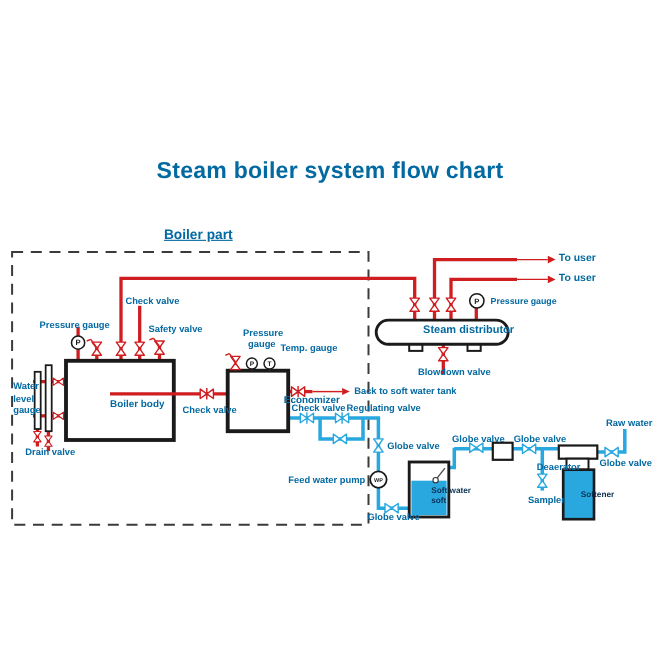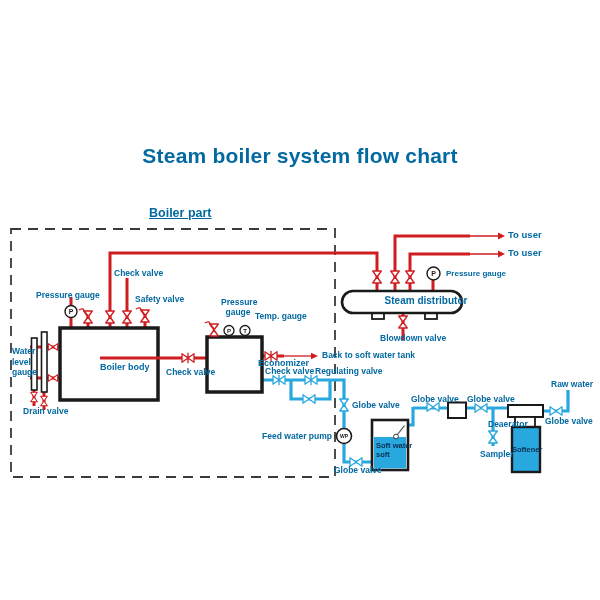--- a/index.html
+++ b/index.html
@@ -7,21 +7,21 @@
          font-family:"Liberation Sans",sans-serif;}
   #stage svg{position:absolute;left:0;top:0;}
   .lbl{position:absolute;font-size:8.5px;font-weight:bold;color:#0369a1;
        white-space:nowrap;line-height:10.5px;}
   .wrap{white-space:normal;}
   .title{left:0;right:0;top:151px;text-align:center;font-size:21px;font-weight:bold;
          white-space:nowrap;letter-spacing:.2px;}
   .section{font-size:12.5px;}
   .comp{font-size:9px;text-align:left;padding-left:40px;}
   .dist-lbl{font-size:10px;text-align:center;}
-  .tank-lbl{font-size:7.5px;color:#0a2f52;line-height:9px;}
+  .tank-lbl{font-size:7.5px;color:#0a2f52;line-height:9px;margin-left:16px;}
   .user-lbl{font-size:9.5px;}
   .sym path{fill:#fff;stroke:currentColor;stroke-width:1.3;stroke-linejoin:round;}
   .vr{color:#d01d20;}
   .vb{color:#29a8e0;}
   .pipe-r{stroke:#d01d20;stroke-width:3;fill:none;}
   .pipe-r-thin{stroke:#d01d20;stroke-width:1.3;fill:none;}
   .pipe-b{stroke:#29a8e0;stroke-width:3.2;fill:none;}
   .blk{fill:#fff;stroke:#1a1a1a;}
   .gtext{font:bold 7px "Liberation Sans",sans-serif;fill:#1a1a1a;text-anchor:middle;}
 </style>

